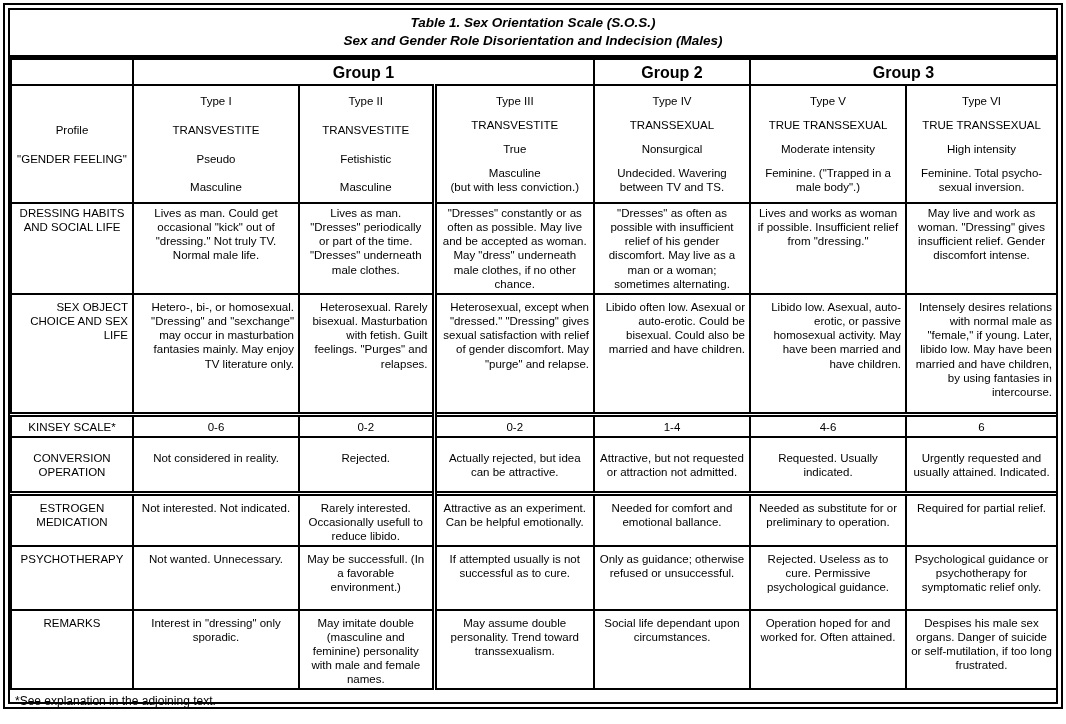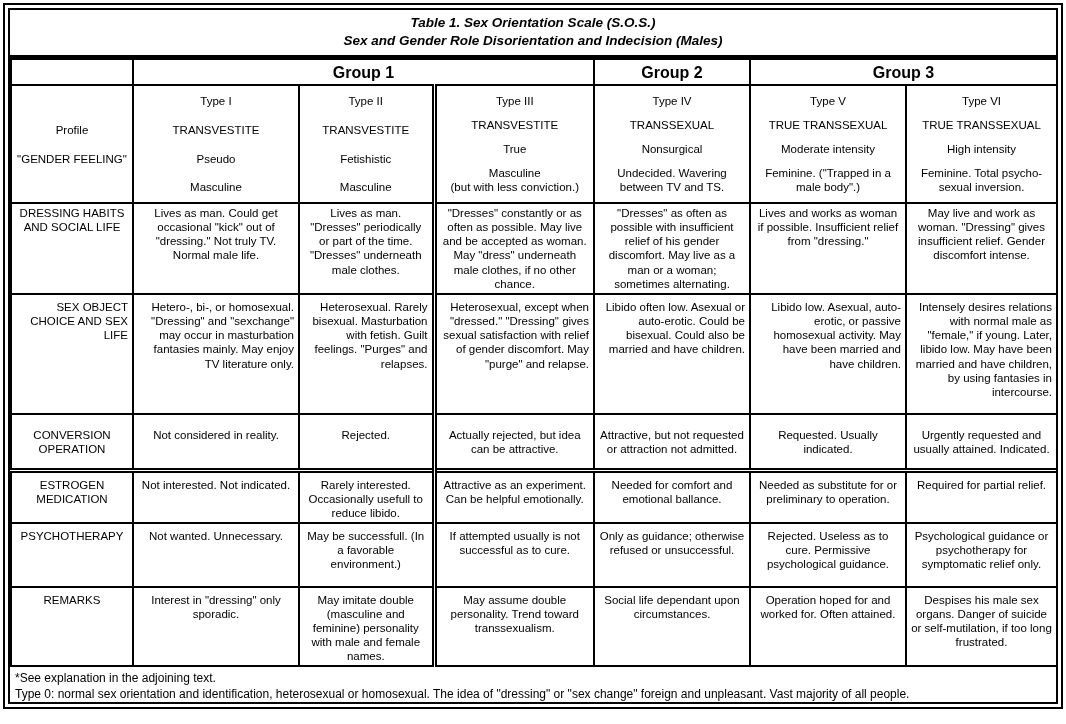--- a/index.html
+++ b/index.html
@@ -162,20 +162,29 @@
       <tr class="sexobject-row">
         <td class="lbl">SEX OBJECT CHOICE AND SEX LIFE</td>
         <td>Hetero-, bi-, or homosexual. "Dressing" and "sexchange" may occur in masturbation fantasies mainly. May enjoy TV literature only.</td>
         <td>Heterosexual. Rarely bisexual. Masturbation with fetish. Guilt feelings. "Purges" and relapses.</td>
         <td class="dbl-left">Heterosexual, except when "dressed." "Dressing" gives sexual satisfaction with relief of gender discomfort. May "purge" and relapse.</td>
         <td>Libido often low. Asexual or auto-erotic. Could be bisexual. Could also be married and have children.</td>
         <td>Libido low. Asexual, auto-erotic, or passive homosexual activity. May have been married and have children.</td>
         <td>Intensely desires relations with normal male as "female," if young. Later, libido low. May have been married and have children, by using fantasies in intercourse.</td>
       </tr>
 
+      <tr class="kinsey-row">
+        <td class="lbl">KINSEY SCALE*</td>
+        <td>0-6</td>
+        <td>0-2</td>
+        <td class="dbl-left">0-2</td>
+        <td>1-4</td>
+        <td>4-6</td>
+        <td>6</td>
+      </tr>
 
       <tr class="conversion-row">
         <td class="lbl">CONVERSION OPERATION</td>
         <td>Not considered in reality.</td>
         <td>Rejected.</td>
         <td class="dbl-left">Actually rejected, but idea can be attractive.</td>
         <td>Attractive, but not requested or attraction not admitted.</td>
         <td>Requested. Usually indicated.</td>
         <td>Urgently requested and usually attained. Indicated.</td>
       </tr>
@@ -207,17 +216,16 @@
         <td class="dbl-left">May assume double personality. Trend toward transsexualism.</td>
         <td>Social life dependant upon circumstances.</td>
         <td>Operation hoped for and worked for. Often attained.</td>
         <td>Despises his male sex organs. Danger of suicide or self-mutilation, if too long frustrated.</td>
       </tr>
     </tbody>
       </table>
 
     <div class="footbox">
       <div>*See explanation in the adjoining text.</div>
-      <div>Type 0: normal sex orientation and identification, heterosexual or homosexual. The idea of "dressing" or "sex change" foreign and unpleasant. Vast majority of all people.</div>
     </div>
 
   </div>
 </div>
 
 </body></html>

